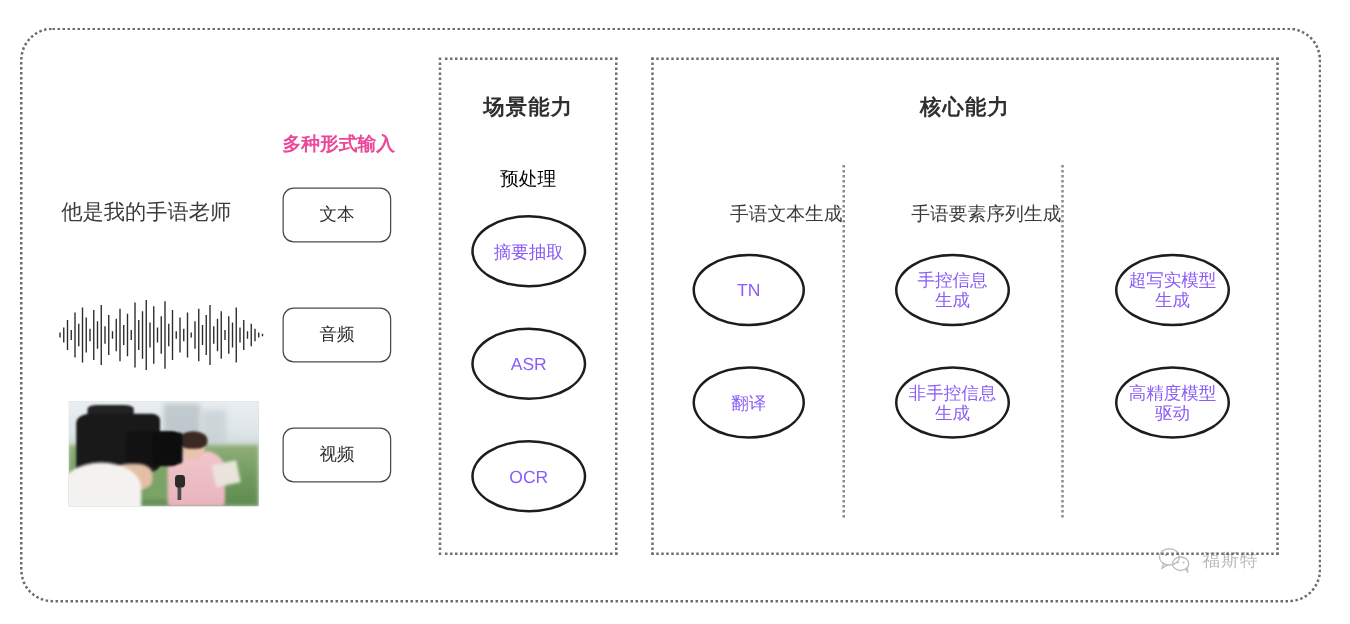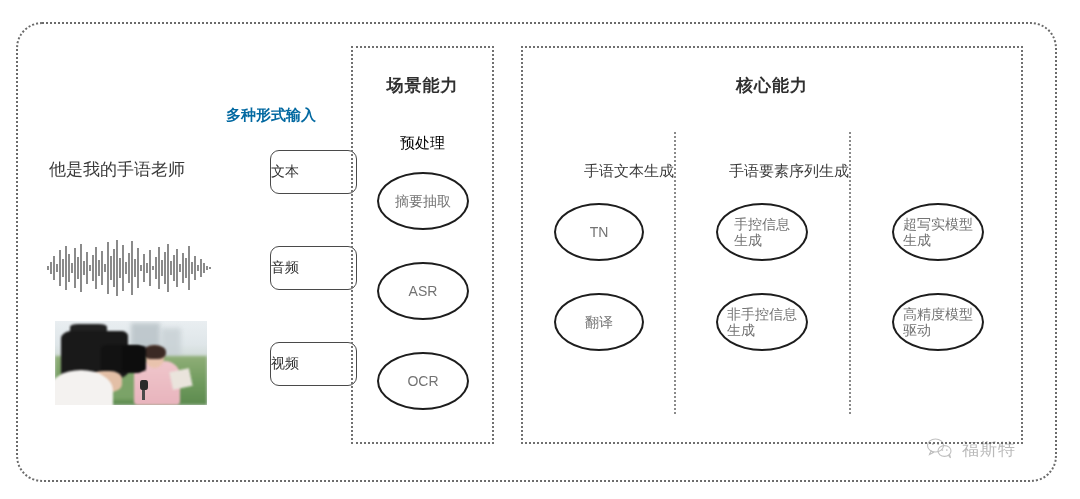--- a/index.html
+++ b/index.html
@@ -51,40 +51,40 @@
   .scene-sub{
     position:absolute;top:86px;left:0;width:100%;
     text-align:center;font-size:15px;color:#000000;
   }
 
   
   .ellipse{
     position:absolute;box-sizing:border-box;
     border:2.4px solid #1d1d1d;border-radius:50%;
     display:flex;align-items:center;justify-content:center;
-    text-align:left;line-height:1.15;background:#fff;
-    font-size:14px;color:#737373;
+    text-align:center;line-height:1.15;background:#fff;
+    font-size:14px;color:#8b5cf6;
   }
   .ellipse.small{font-size:14px;}
 
   
   .multi-label{
     position:absolute;left:216px;top:106px;width:110px;
-    font-size:15px;font-weight:bold;color:#0369a1;text-align:center;
+    font-size:15px;font-weight:bold;color:#ec4899;text-align:center;
     white-space:nowrap;
   }
   .sentence{
     position:absolute;left:32px;top:158px;width:170px;
     font-size:17px;color:#3a3a3a;text-align:center;white-space:nowrap;
   }
   .rbox{
     position:absolute;box-sizing:border-box;
     border:1.8px solid #4a4a4a;border-radius:9px;background:#fff;
-    display:flex;align-items:center;
-    font-size:14px;color:#2f2f2f;margin-left:44px;
+    display:flex;align-items:center;justify-content:center;
+    font-size:14px;color:#2f2f2f;
   }
   .rbox-text{left:226px;top:150px;width:87px;height:44px;}
   .rbox-audio{left:226px;top:246px;width:87px;height:44px;}
   .rbox-video{left:226px;top:342px;width:87px;height:44px;}
 
   
   .waveform{position:absolute;left:46px;top:238px;width:168px;height:60px;}
 
   
   .thumb{
@@ -126,21 +126,21 @@
   .thumb .cam-top{position:absolute;left:10%;top:4%;width:24%;height:16%;
     background:#222;border-radius:22%;filter:blur(1px);}
   .thumb .hand{position:absolute;left:24%;top:60%;width:20%;height:24%;
     background:#e3bfa6;border-radius:40%;filter:blur(1.1px);}
 
   
   .watermark{
     position:absolute;left:925px;top:437px;
     display:flex;align-items:center;gap:7px;opacity:.38;
   }
-  .wm-text{font-size:17px;color:#4a4a4a;letter-spacing:1px;font-family:Liberation Serif, serif;}
+  .wm-text{font-size:14px;color:#4a4a4a;letter-spacing:1px;font-family:Liberation Serif, serif;}
 </style>
 </head>
 <body>
 
 <div class="stage">
 
   <div class="outer-frame"></div>
 
   <div class="multi-label">多种形式输入</div>
 

